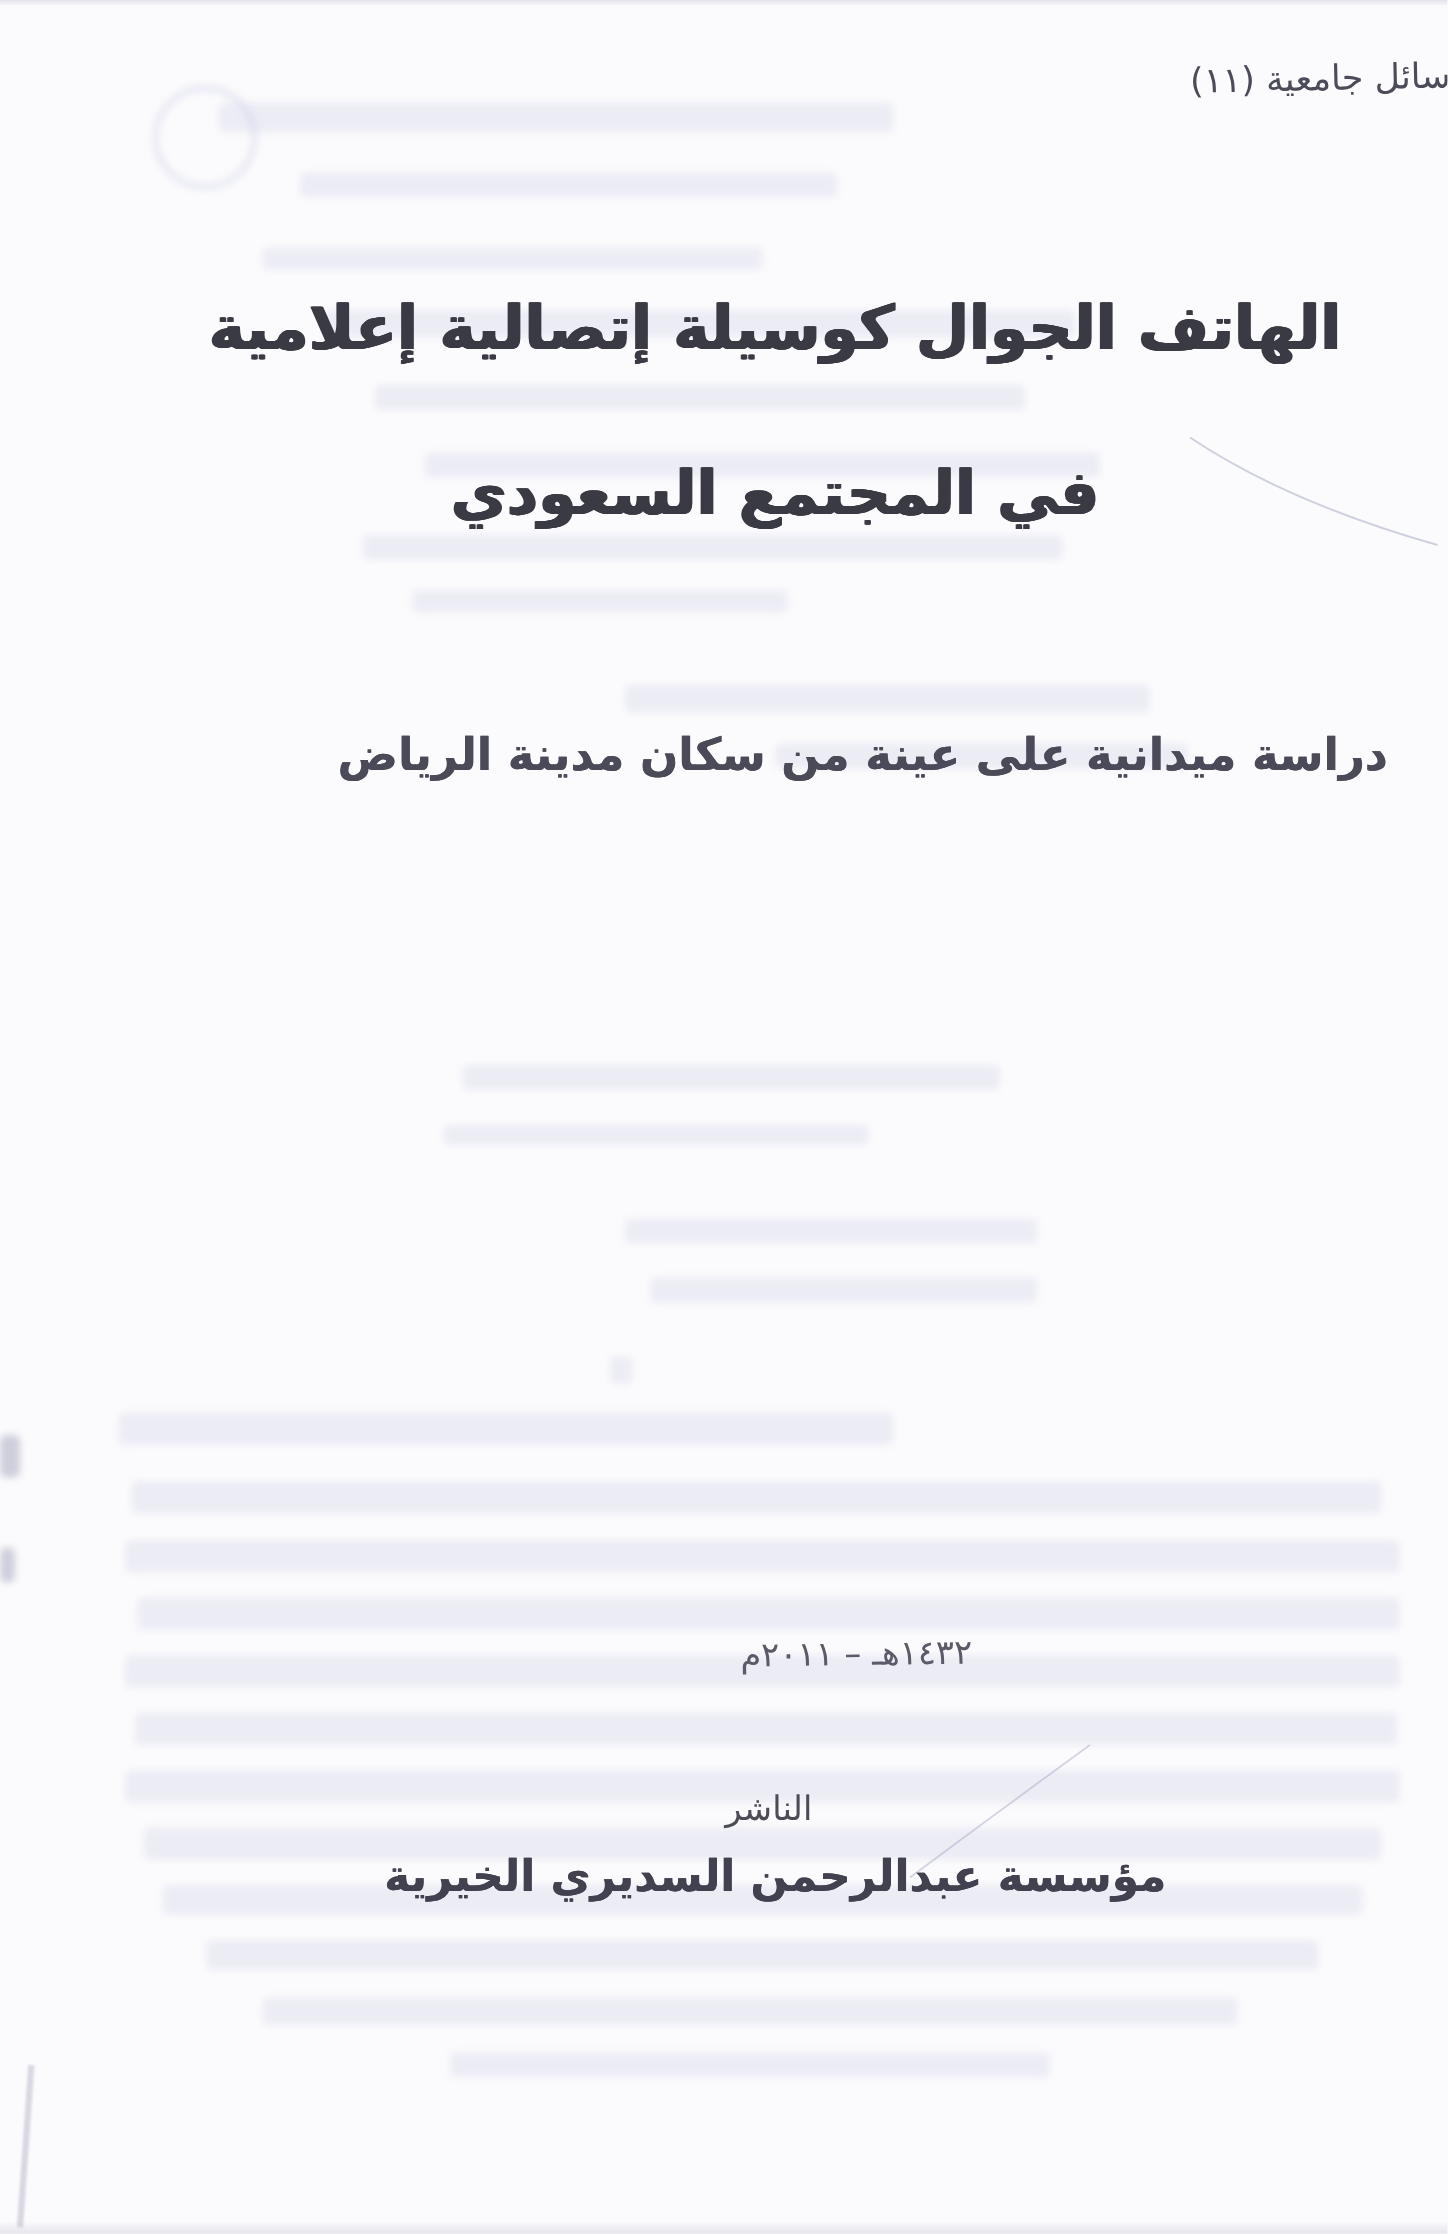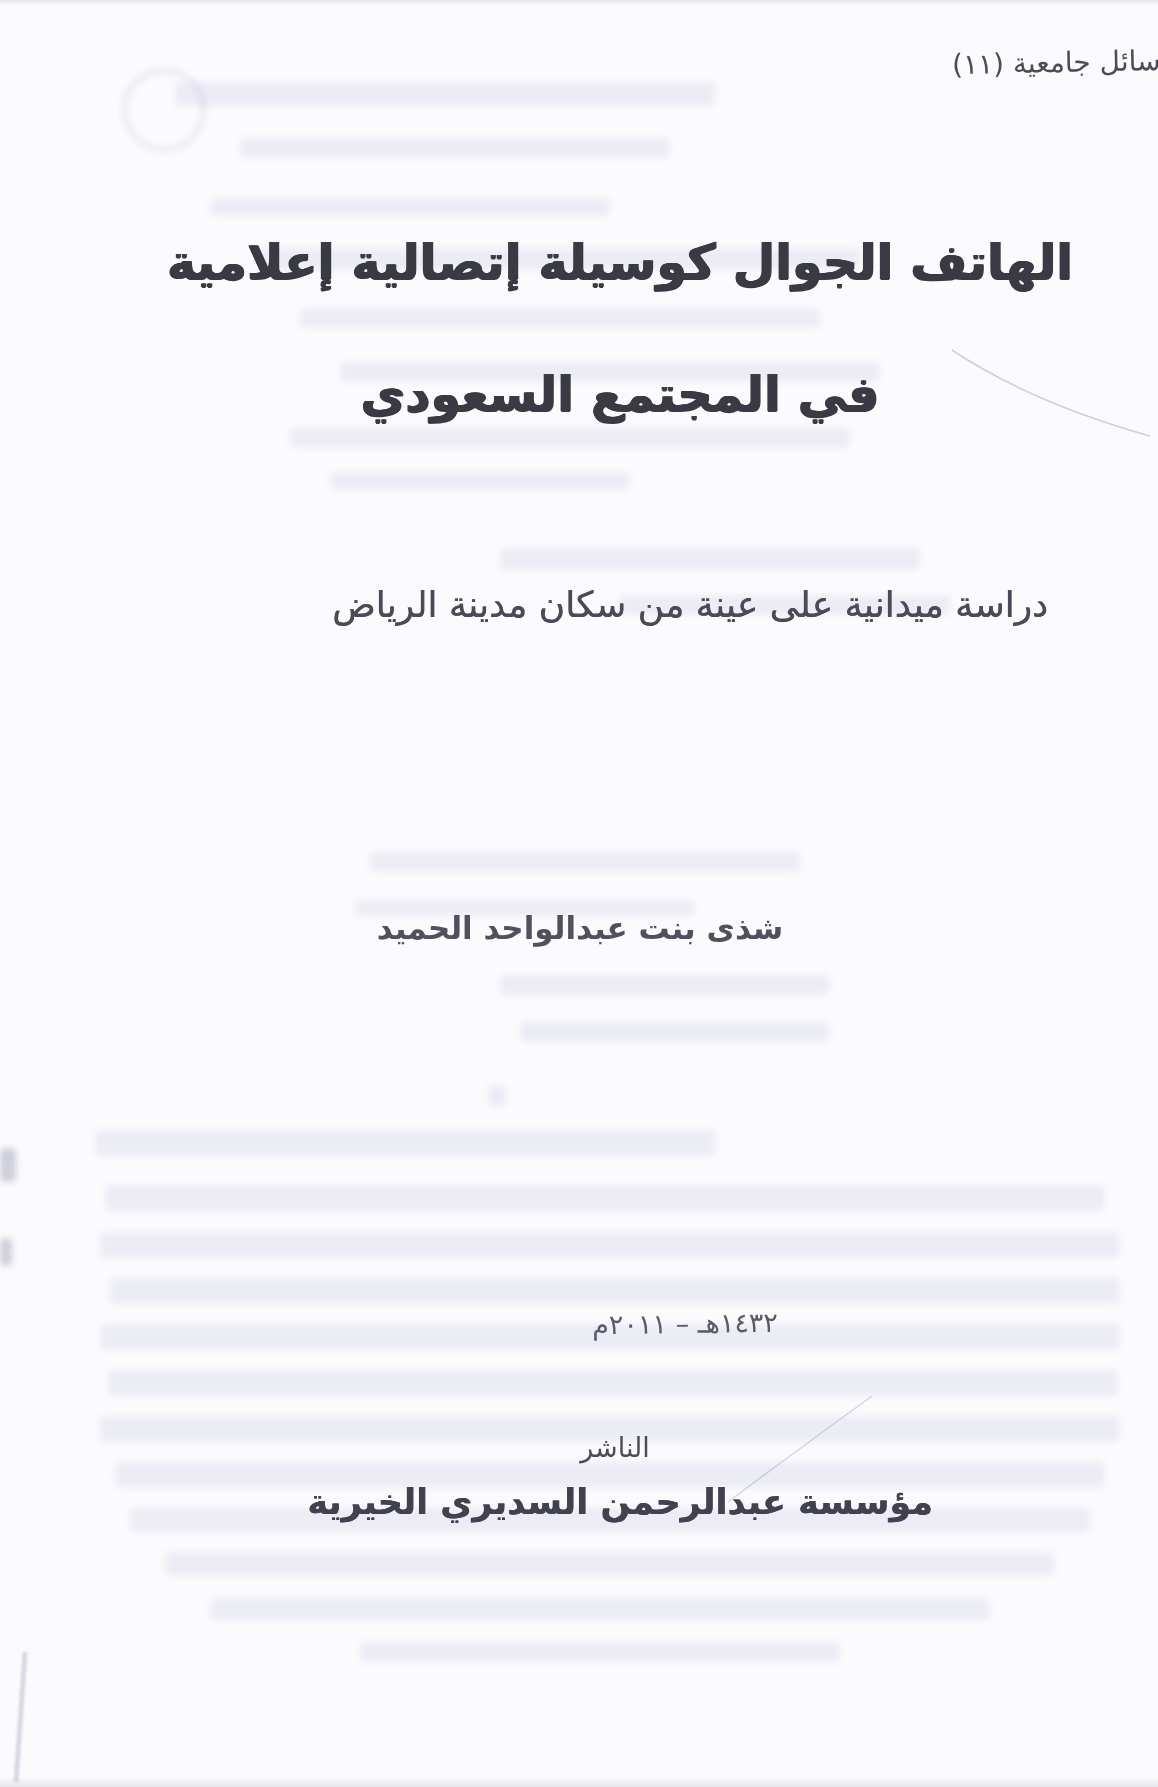--- a/index.html
+++ b/index.html
@@ -26,21 +26,21 @@
     top:234px;left:50px;width:1140px;font-size:49px;font-weight:bold;
     color:var(--title-ink);
     text-shadow:0.8px 0 0 currentColor,-0.8px 0 0 currentColor,0 0.5px 0 currentColor;
   }
   .title2{
     top:366px;left:50px;width:1140px;font-size:49px;font-weight:bold;
     color:var(--title-ink);
     text-shadow:0.8px 0 0 currentColor,-0.8px 0 0 currentColor,0 0.5px 0 currentColor;
   }
   .subtitle{
-    top:584px;left:222px;width:936px;font-size:36px;font-weight:normal;
+    top:584px;left:222px;width:936px;font-size:36px;font-weight:bold;
     color:#4a4a58;text-shadow:0.4px 0 0 currentColor;
   }
   .author{
     top:910px;left:80px;width:1000px;font-size:31px;font-weight:bold;color:#50505e;
   }
   .pubdate{
     top:1308px;left:185px;width:1000px;font-size:27px;color:#5a5a68;transform:rotate(-0.8deg);
   }
   .nasher{
     top:1432px;left:85px;width:1060px;font-size:27px;color:#4c4c57;
@@ -113,19 +113,18 @@
     <path d="M 872 1396 Q 795 1452 728 1502" fill="none" stroke="rgba(160,165,190,0.45)" stroke-width="1.4"></path>
   </svg>
 
   <div class="txt series">رسائل جامعية (١١)</div>
 
   <div class="txt title1">الهاتف الجوال كوسيلة إتصالية إعلامية</div>
   <div class="txt title2">في المجتمع السعودي</div>
 
   <div class="txt subtitle">دراسة ميدانية على عينة من سكان مدينة الرياض</div>
 
-  <div class="txt author">شذى بنت عبدالواحد الحميد</div>
 
   <div class="txt pubdate">١٤٣٢هـ – ٢٠١١م</div>
   <div class="txt publisher">مؤسسة عبدالرحمن السديري الخيرية</div>
   <div class="txt nasher">الناشر</div>
 
 </div>
 
 </body></html>

